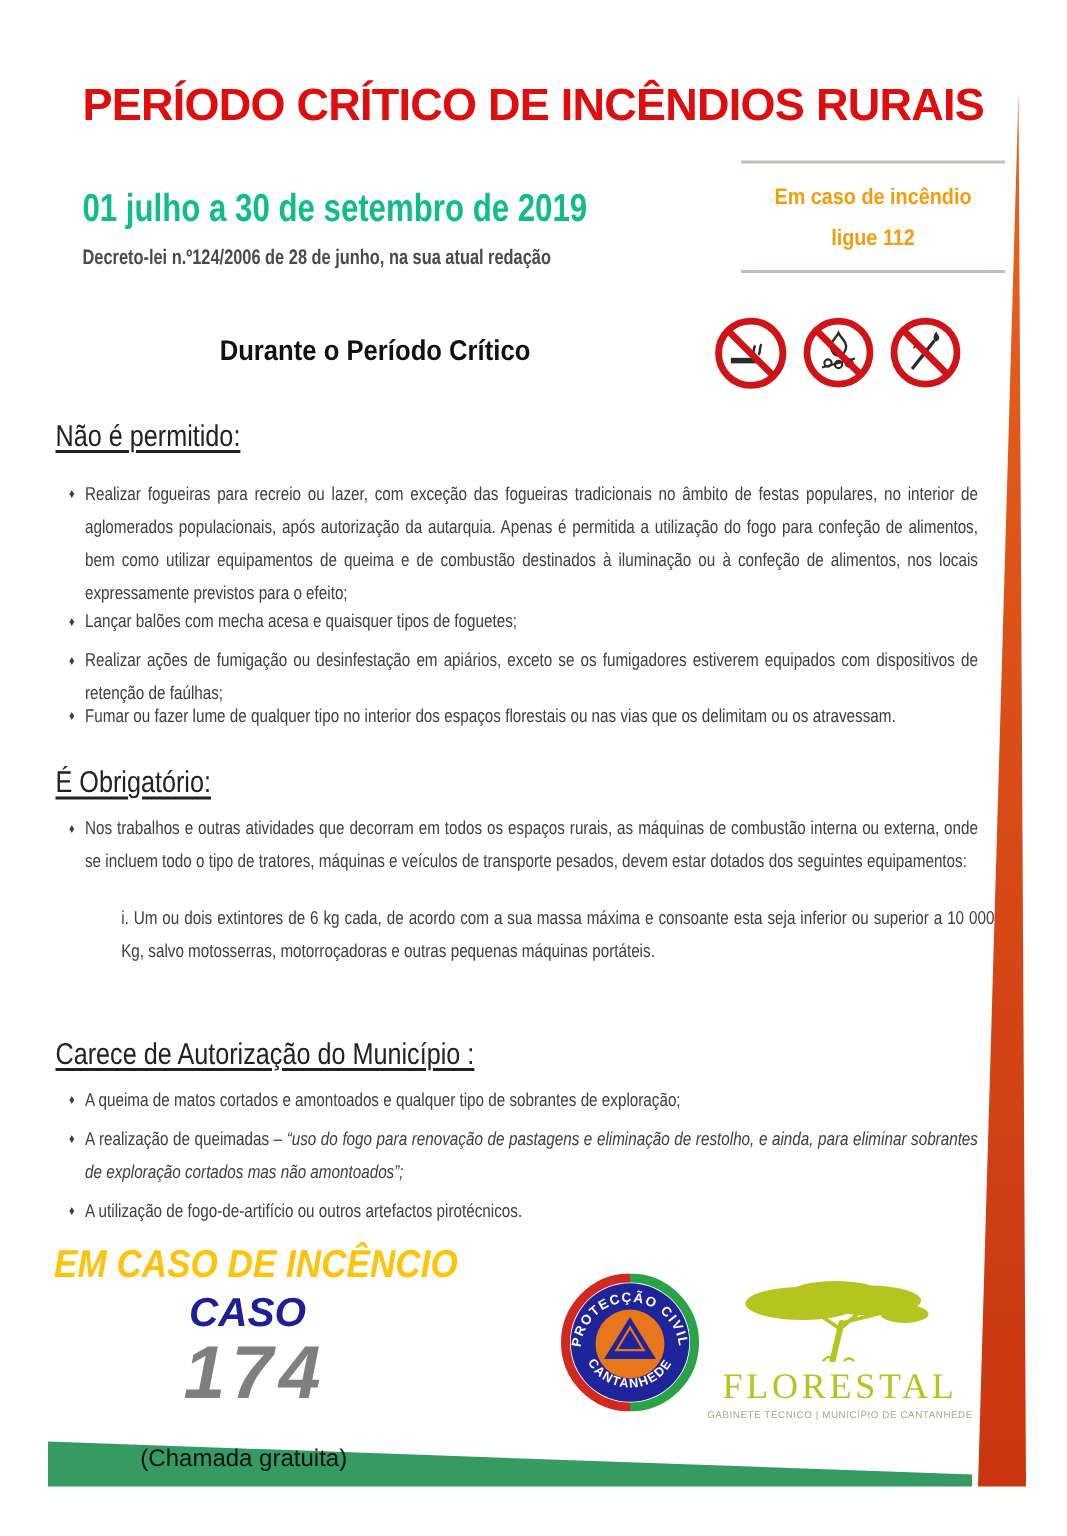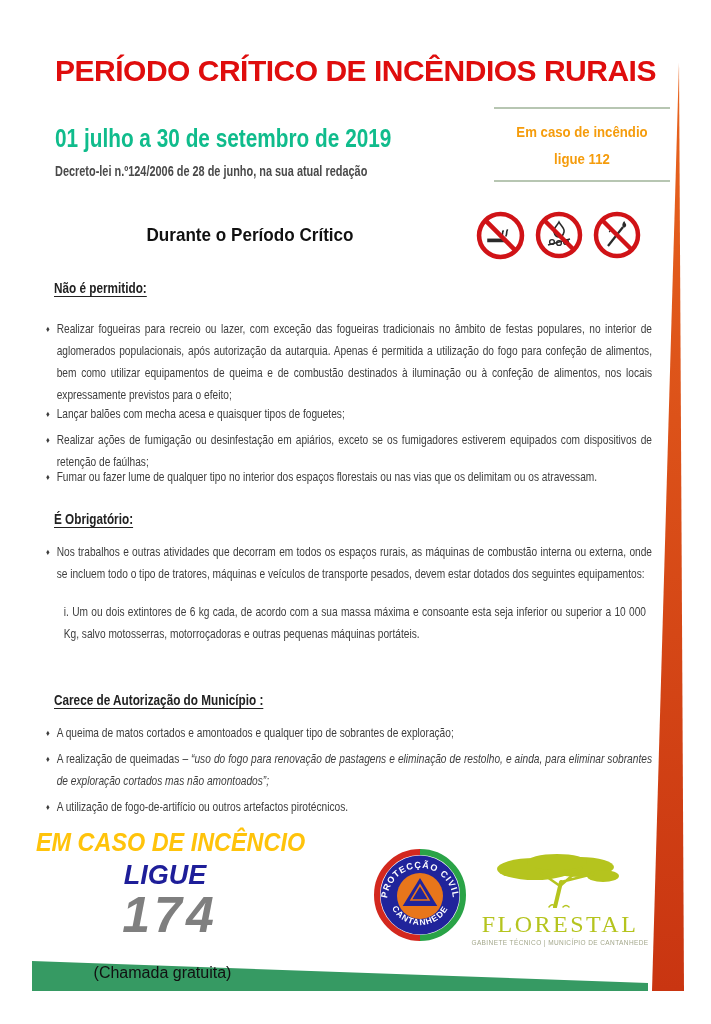--- a/index.html
+++ b/index.html
@@ -18,29 +18,29 @@
   .notebox{top:107px;left:494px;width:176px;}
   .noteline{height:2px;background:#b7c6b2;}
   .notetext{color:#f59c0c;font-size:15px;font-weight:bold;text-align:center;
             line-height:27px;margin:9px 0 8px 0;transform:scaleX(.88);}
   .durante{top:224px;left:0;width:500px;text-align:center;color:#111;
            font-size:19px;font-weight:bold;transform:scaleX(.9);}
 
   .signs{top:211px;left:476px;display:flex;gap:10px;}
 
   
-  .h{left:54px;color:#222;font-size:14px;font-weight:bold;}
+  .h{left:37px;color:#222;font-size:20px;font-weight:normal;}
   .h .sc{display:inline-block;transform:scaleX(.84);transform-origin:0 0;
          text-decoration:underline;text-underline-offset:3px;white-space:nowrap;}
   .li{left:46px;width:606px;}
   .sc-b{width:739px;transform:scaleX(.82);transform-origin:0 0;display:flex;}
   .diamond{width:13px;flex:0 0 13px;font-size:9px;line-height:22px;color:#3d3d3d;}
   .li-text{flex:1;font-size:12.4px;line-height:22px;color:#3d3d3d;
            text-align:justify;text-align-last:left;}
-  .sub{left:40px;width:606px;}
+  .sub{left:57px;width:606px;}
   .sc-s{width:739px;transform:scaleX(.82);transform-origin:0 0;box-sizing:border-box;
         padding-left:29px;font-size:12.4px;line-height:22px;color:#3d3d3d;
         text-align:justify;text-align-last:left;}
   .marker{margin-right:4px;}
   .it{font-style:italic;}
 
   
   .emcaso{top:827px;left:36px;color:#ffc30b;font-size:26px;font-weight:bold;
           font-style:italic;transform:scaleX(.9);transform-origin:0 0;white-space:nowrap;}
   .ligue{top:860px;left:100px;width:130px;text-align:center;color:#1e1e99;
@@ -171,21 +171,21 @@
       </div>
   </div>
   <div class="abs li" style="top:796px;">
     <div class="sc-b">
         <span class="diamond">♦</span>
       <div class="li-text"><span>A utilização de fogo-de-artifício ou outros artefactos pirotécnicos.</span></div>
       </div>
   </div>
 
   <div class="abs emcaso">EM CASO DE INCÊNCIO</div>
-  <div class="abs ligue">LIGUE</div>
+  <div class="abs ligue">CASO</div>
   <div class="abs num112">174</div>
   <div class="abs chamada">(Chamada gratuita)</div>
 
   <svg class="abs" style="top:849px;left:374px;" width="92" height="92" viewBox="0 0 92 92">
     <path d="M46 3 A43 43 0 0 0 46 89" fill="none" stroke="#d3281e" stroke-width="6"></path>
     <path d="M46 3 A43 43 0 0 1 46 89" fill="none" stroke="#2aa347" stroke-width="6"></path>
     <circle cx="46" cy="46" r="39.5" fill="#20249b"></circle>
     <defs>
       <path id="pc-top" d="M13,52 A33,33 0 0 1 79,52"></path>
       <path id="pc-bot" d="M14,44 A32,32 0 0 0 78,44"></path>

